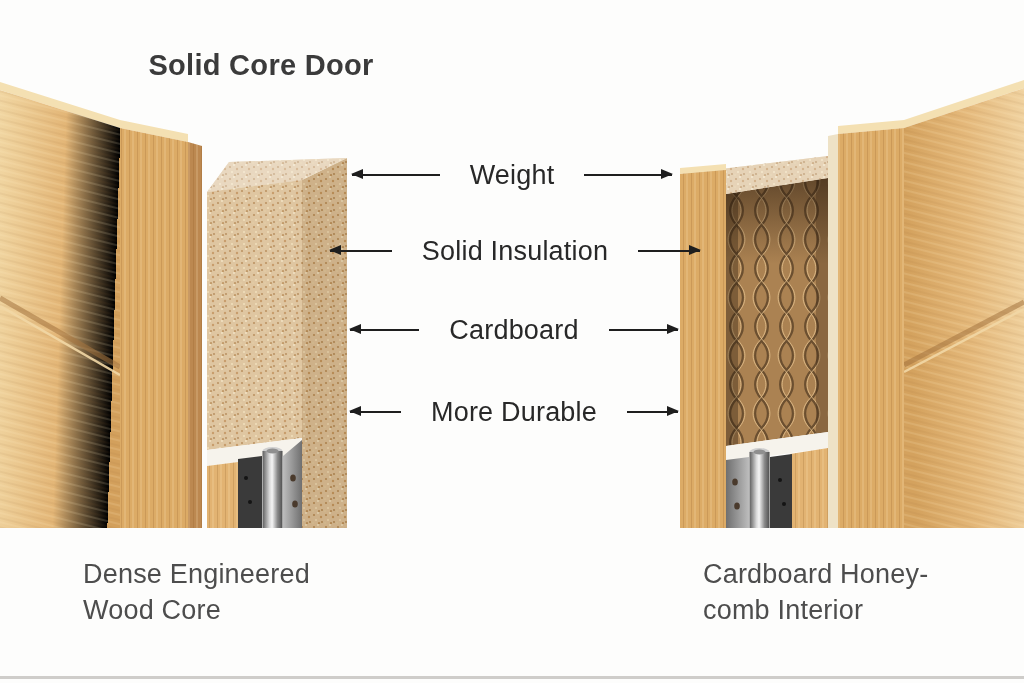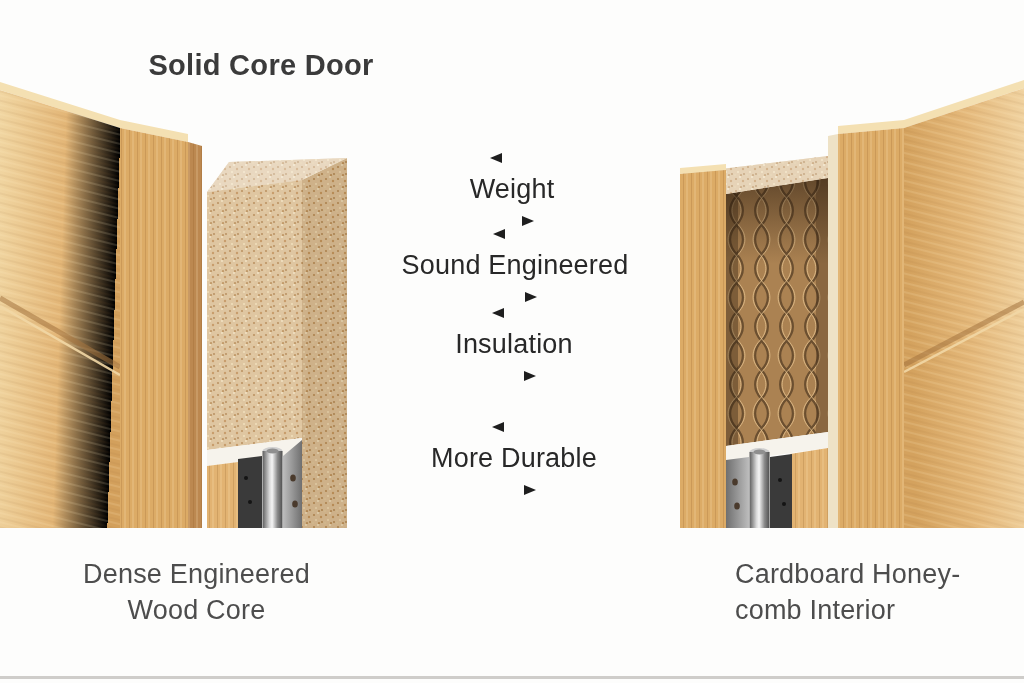--- a/index.html
+++ b/index.html
@@ -12,39 +12,39 @@
   html,body{margin:0;padding:0;}
   body{background:var(--c-bg);font-family:"Liberation Sans", sans-serif;}
   .canvas{position:relative;width:1024px;height:683px;background:var(--c-bg);overflow:hidden;}
 
   .door-title{position:absolute;top:33px;margin:16px;font-size:29px;font-weight:600;
     letter-spacing:.3px;color:var(--c-title);text-align:center;width:370px;}
   .door-title.left{left:60px;} .door-title.right{left:612px;}
 
   .door-svg{position:absolute;left:0;top:80px;width:1024px;height:463px;}
 
-  .label-row{position:absolute;display:flex;align-items:center;gap:18px;height:34px;flex-direction:column;}
+  .label-row{position:absolute;display:flex;align-items:center;gap:30px;height:34px;}
   .label-row .cmp-label{white-space:nowrap;font-size:27px;font-weight:400;
     color:var(--c-label);line-height:1;letter-spacing:.2px;}
   .row-weight{left:352px;width:320px;top:158px;}
   .row-sound{left:330px;width:370px;top:234px;}
   .row-durability{left:350px;width:328px;top:313px;}
-  .row-more-durable{left:350px;width:328px;top:395px;margin-top:32px;}
+  .row-more-durable{left:350px;width:328px;top:395px;}
 
   .arrow{flex:1;height:2.4px;background:var(--c-arrow);position:relative;min-width:42px;}
   .arrow.left::before{content:"";position:absolute;left:-1px;top:-4.6px;width:0;height:0;
     border-top:5.8px solid transparent;border-bottom:5.8px solid transparent;
     border-right:12px solid var(--c-arrow);}
   .arrow.right::after{content:"";position:absolute;right:-1px;top:-4.6px;width:0;height:0;
     border-top:5.8px solid transparent;border-bottom:5.8px solid transparent;
     border-left:12px solid var(--c-arrow);}
 
   .caption{position:absolute;top:556px;font-size:27px;font-weight:400;color:var(--c-caption);
     line-height:1.35;white-space:pre-line;letter-spacing:.2px;}
-  .caption.left{left:83px;text-align:center;} .caption.right{left:735px;}
+  .caption.left{left:83px;} .caption.right{left:703px;}
 
   .bottom-divider{position:absolute;left:0;top:676px;width:1024px;height:3px;
     background:var(--c-divider);}
 </style>
 </head>
 <body>
 
 <div class="canvas">
 
   <h2 class="door-title left">Solid Core Door</h2>
@@ -188,26 +188,26 @@
     </g>
   </svg>
 
   <div class="label-row row-weight">
     <div class="arrow left"></div>
     <span class="cmp-label">Weight</span>
     <div class="arrow right"></div>
   </div>
   <div class="label-row row-sound">
     <div class="arrow left"></div>
-    <span class="cmp-label">Sound Engineered</span>
+    <span class="cmp-label">Solid Insulation</span>
     <div class="arrow right"></div>
   </div>
   <div class="label-row row-durability">
     <div class="arrow left"></div>
-    <span class="cmp-label">Insulation</span>
+    <span class="cmp-label">Cardboard</span>
     <div class="arrow right"></div>
   </div>
   <div class="label-row row-more-durable">
     <div class="arrow left"></div>
     <span class="cmp-label">More Durable</span>
     <div class="arrow right"></div>
   </div>
 
   <div class="caption left">Dense Engineered
 Wood Core</div>

